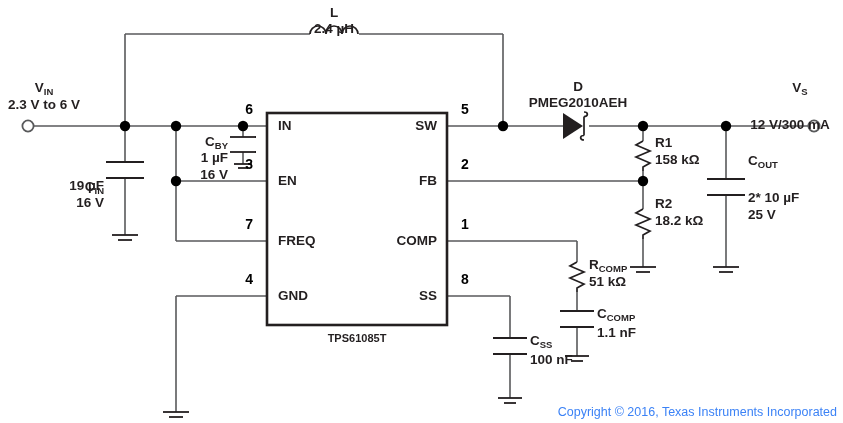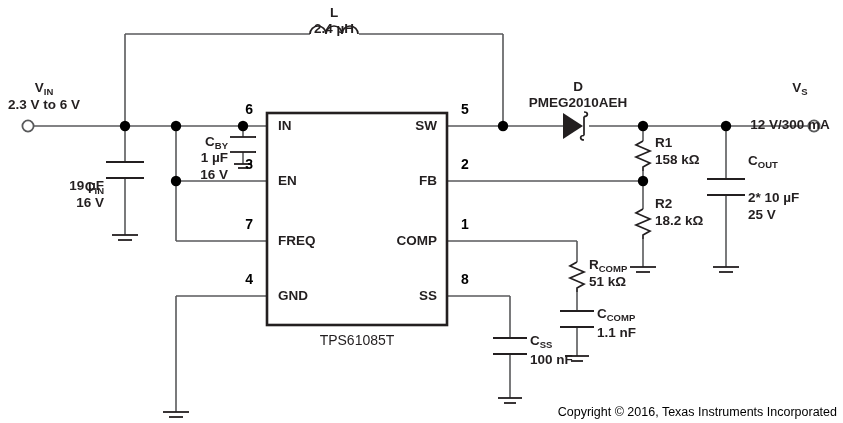--- a/index.html
+++ b/index.html
@@ -6,23 +6,23 @@
   body{width:843px;height:423px;position:relative;overflow:hidden;
        font-family:"Liberation Sans", sans-serif;}
   #schematic{position:absolute;left:0;top:0;width:843px;height:423px;}
   .lbl{position:absolute;font-family:"Liberation Sans", sans-serif;
        color:#231f20;font-weight:bold;font-size:13.5px;line-height:15px;
        white-space:nowrap;}
   .lbl.ctr{text-align:center;transform:translateX(-50%);}
   .lbl.rt{transform:translateX(-100%);}
   .sub{font-size:9.5px;vertical-align:baseline;position:relative;top:3px;}
   .pin{position:absolute;font-size:14px;font-weight:bold;color:#000;}
-  .icname{position:absolute;font-size:14px;font-weight:normal;color:#231f20;
+  .icname{position:absolute;font-size:11px;font-weight:bold;color:#231f20;
           transform:translateX(-50%);text-align:center;}
-  .copy{position:absolute;font-size:12.5px;font-weight:normal;color:#000000;
+  .copy{position:absolute;font-size:12.5px;font-weight:normal;color:#3b82f6;
         right:6px;bottom:4px;white-space:nowrap;}
 </style>
 </head>
 <body>
 
 <svg id="schematic" viewBox="0 0 843 423">
 
   <g stroke="#58595b" stroke-width="1.6" fill="none" shape-rendering="geometricPrecision">
 
     <line x1="28" y1="126" x2="267" y2="126"></line>

